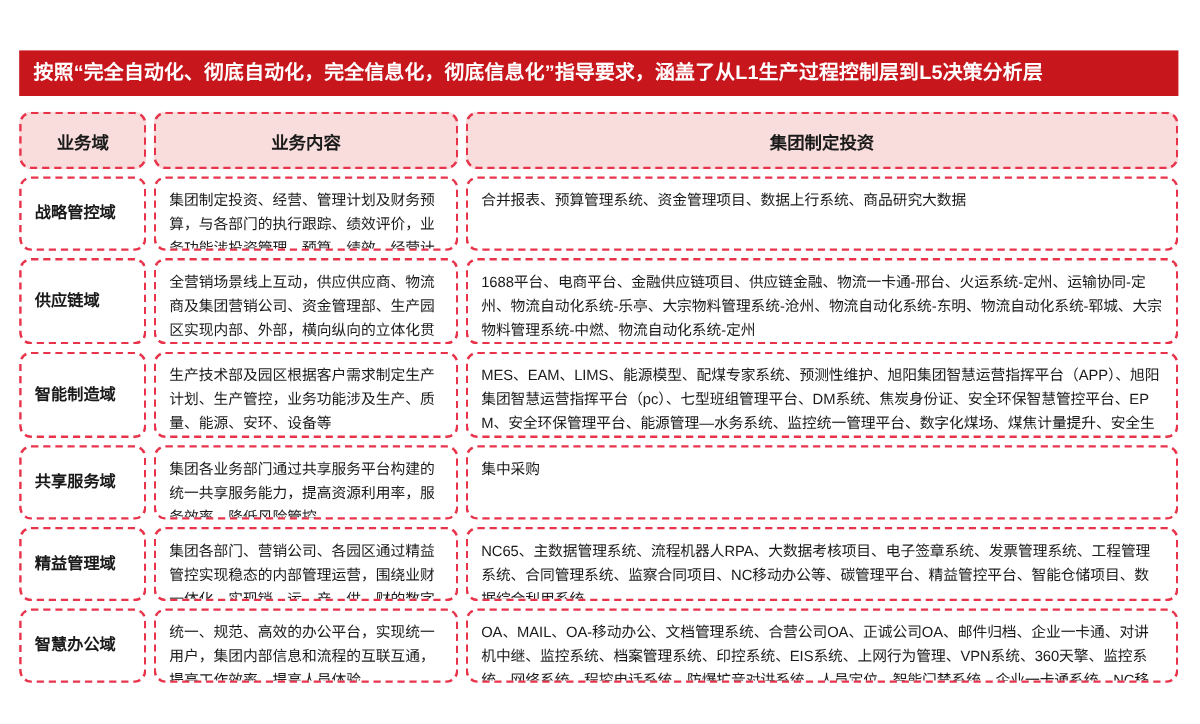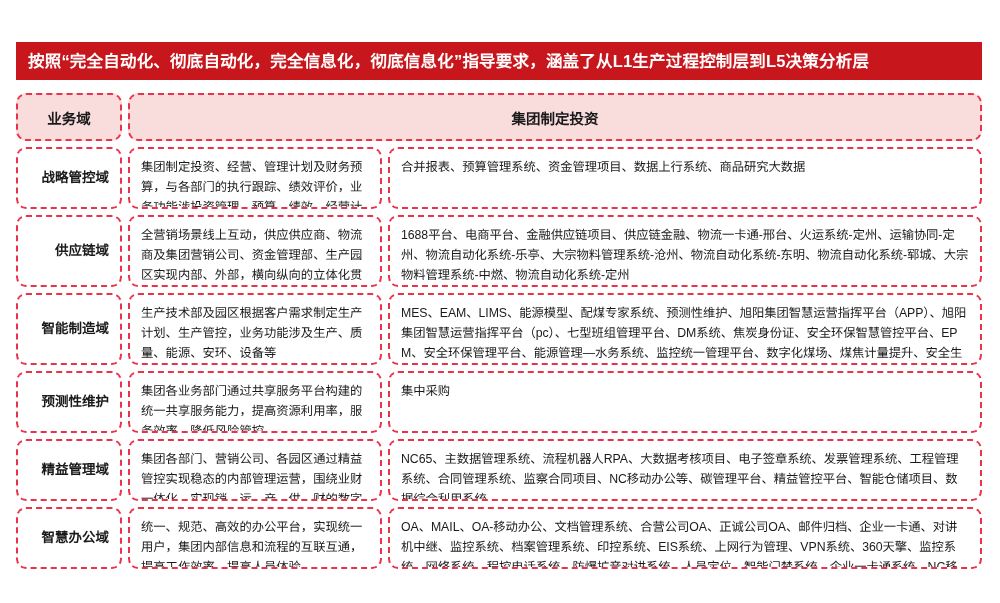--- a/index.html
+++ b/index.html
@@ -65,21 +65,21 @@
     border: 2px dashed #E8334A;
     border-radius: 10px;
     box-sizing: border-box;
     padding: 9px 11px;
     display: flex;
     align-items: center;
     background: #ffffff;
     overflow: hidden;
   }
 
-  .col-domain  { width: 106px; flex: 0 0 106px; justify-content: flex-end; }
+  .col-domain  { width: 106px; flex: 0 0 106px; justify-content: flex-start; }
   .col-content { width: 254px; flex: 0 0 254px; margin-left: 6px; }
   .col-systems { flex: 1 1 auto; margin-left: 6px; }
 
   
   .row-header .cell {
     background: #F9DCDC;
     justify-content: center;
     padding-top: 11px;
     padding-bottom: 11px;
     align-items: flex-end;
@@ -136,20 +136,23 @@
   <div class="banner">
     <span class="banner-text">按照“完全自动化、彻底自动化，完全信息化，彻底信息化”指导要求，涵盖了从L1生产过程控制层到L5决策分析层</span>
   </div>
 
   <div class="table">
 
     <div class="row row-header h-header">
       <div class="cell col-domain">
         <span class="cell-text">业务域</span>
       </div>
+      <div class="cell col-content">
+        <span class="cell-text">业务内容</span>
+      </div>
       <div class="cell col-systems">
         <span class="cell-text">集团制定投资</span>
       </div>
     </div>
 
     <div class="row row-body h-row1">
       <div class="cell col-domain">
         <span class="cell-text">战略管控域</span>
       </div>
       <div class="cell col-content">
@@ -179,21 +182,21 @@
       <div class="cell col-content">
         <span class="cell-text">生产技术部及园区根据客户需求制定生产计划、生产管控，业务功能涉及生产、质量、能源、安环、设备等</span>
       </div>
       <div class="cell col-systems">
         <span class="cell-text">MES、EAM、LIMS、能源模型、配煤专家系统、预测性维护、旭阳集团智慧运营指挥平台（APP）、旭阳集团智慧运营指挥平台（pc）、七型班组管理平台、DM系统、焦炭身份证、安全环保智慧管控平台、EPM、安全环保管理平台、能源管理—水务系统、监控统一管理平台、数字化煤场、煤焦计量提升、安全生产应急指挥平台、人员定位系统、综合安防管理平台、智能点巡检系统、安全生产信息化平台、能耗在线监测系统</span>
       </div>
     </div>
 
     <div class="row row-body h-row4">
       <div class="cell col-domain">
-        <span class="cell-text">预测性维护</span>
+        <span class="cell-text">共享服务域</span>
       </div>
       <div class="cell col-content">
         <span class="cell-text">集团各业务部门通过共享服务平台构建的统一共享服务能力，提高资源利用率，服务效率，降低风险管控</span>
       </div>
       <div class="cell col-systems">
         <span class="cell-text">集中采购</span>
       </div>
     </div>
 
     <div class="row row-body h-row5">

